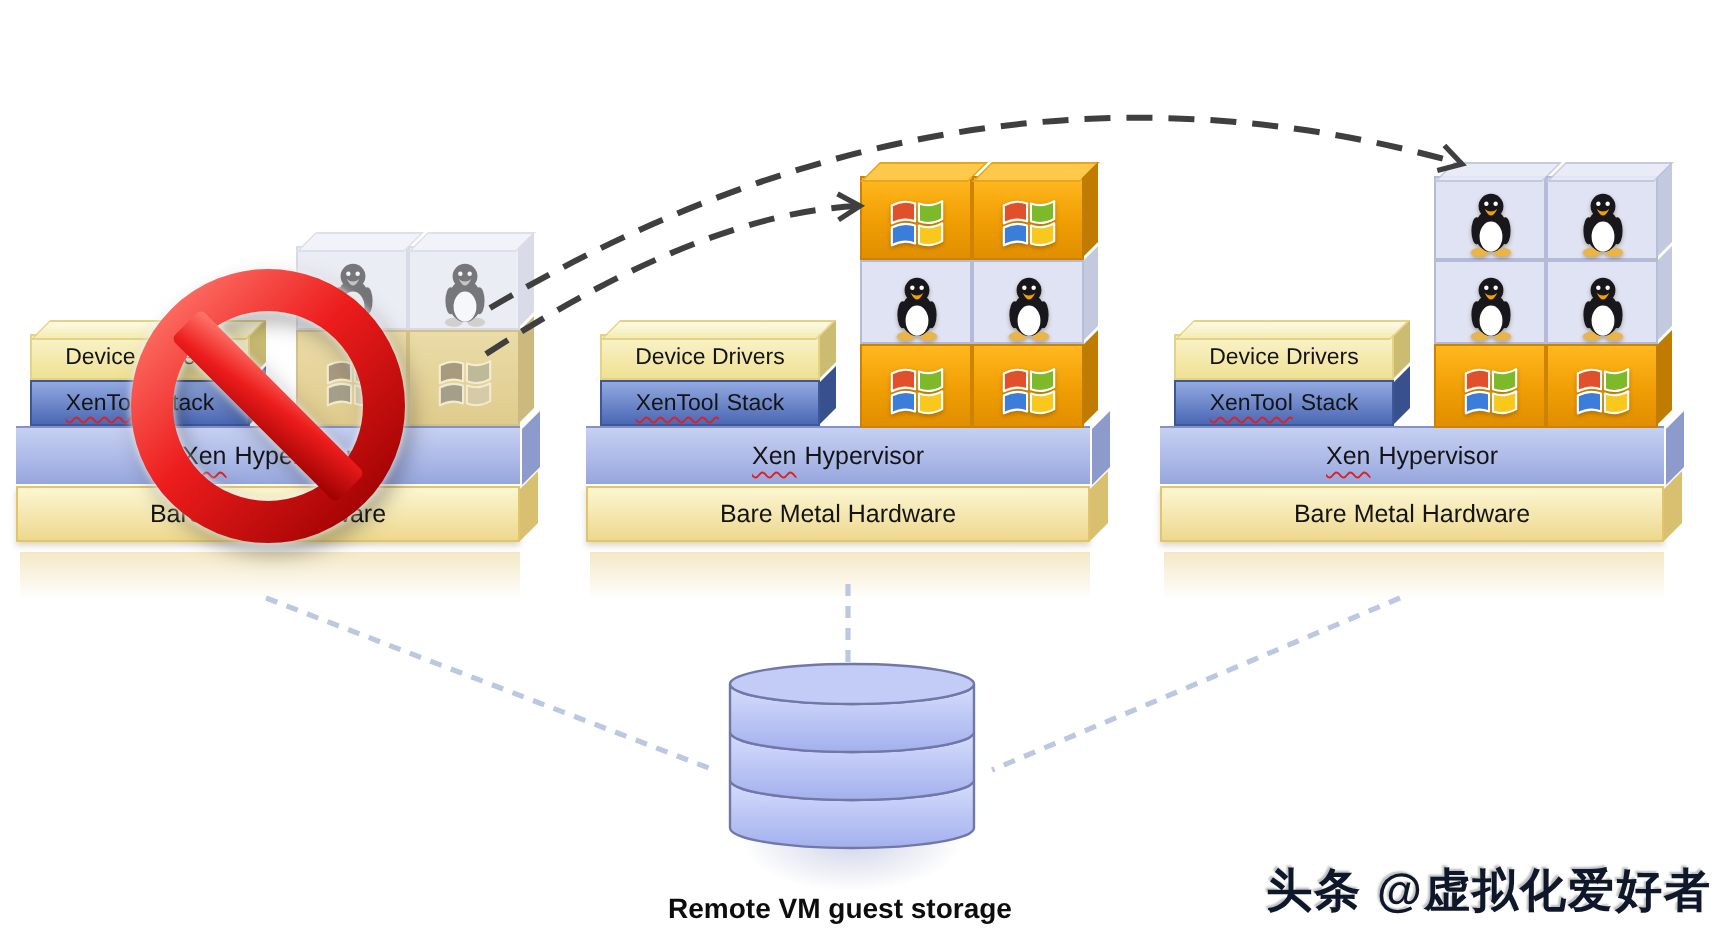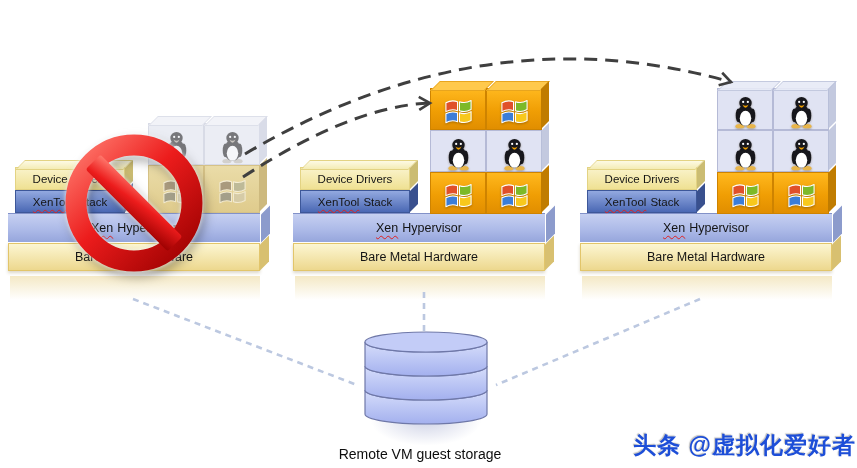--- a/index.html
+++ b/index.html
@@ -75,23 +75,23 @@
   .sq{text-decoration-line:underline;text-decoration-style:wavy;
       text-decoration-color:#E02020;text-decoration-thickness:1px;text-underline-offset:3px;}
 
   
   .arrows{position:absolute;left:0;top:0;z-index:6;pointer-events:none;}
   .ban{position:absolute;left:48px;top:117px;z-index:9;}
   .cyl{position:absolute;left:362px;top:330px;z-index:2;}
   .cyl-refl{position:absolute;left:370px;top:420px;width:112px;height:26px;
       background:radial-gradient(ellipse at 50% 0%,rgba(130,140,190,.38),rgba(130,140,190,0) 70%);}
   .storage-label{position:absolute;left:315px;top:446px;width:210px;text-align:center;
-      font-size:14px;font-weight:normal;color:#0d0d0d;z-index:3;}
+      font-size:14px;font-weight:bold;color:#0d0d0d;z-index:3;}
   .watermark{position:absolute;left:616px;top:430px;width:240px;text-align:right;
-      font-size:23px;font-weight:bold;color:#1d4ed8;letter-spacing:1px;
+      font-size:23px;font-weight:bold;color:#0f172a;letter-spacing:1px;
       text-shadow:1px 2px 1px rgba(255,255,255,.95),-1px -1px 1px rgba(110,110,110,.45);
       z-index:3;white-space:nowrap;}
 </style>
 </head>
 <body>
 
 <svg width="0" height="0" style="position:absolute" aria-hidden="true">
   <defs>
     <symbol id="sym-win" viewBox="0 0 32 32">
       <g stroke="#ffffff" stroke-width="1.1" stroke-linejoin="round">

